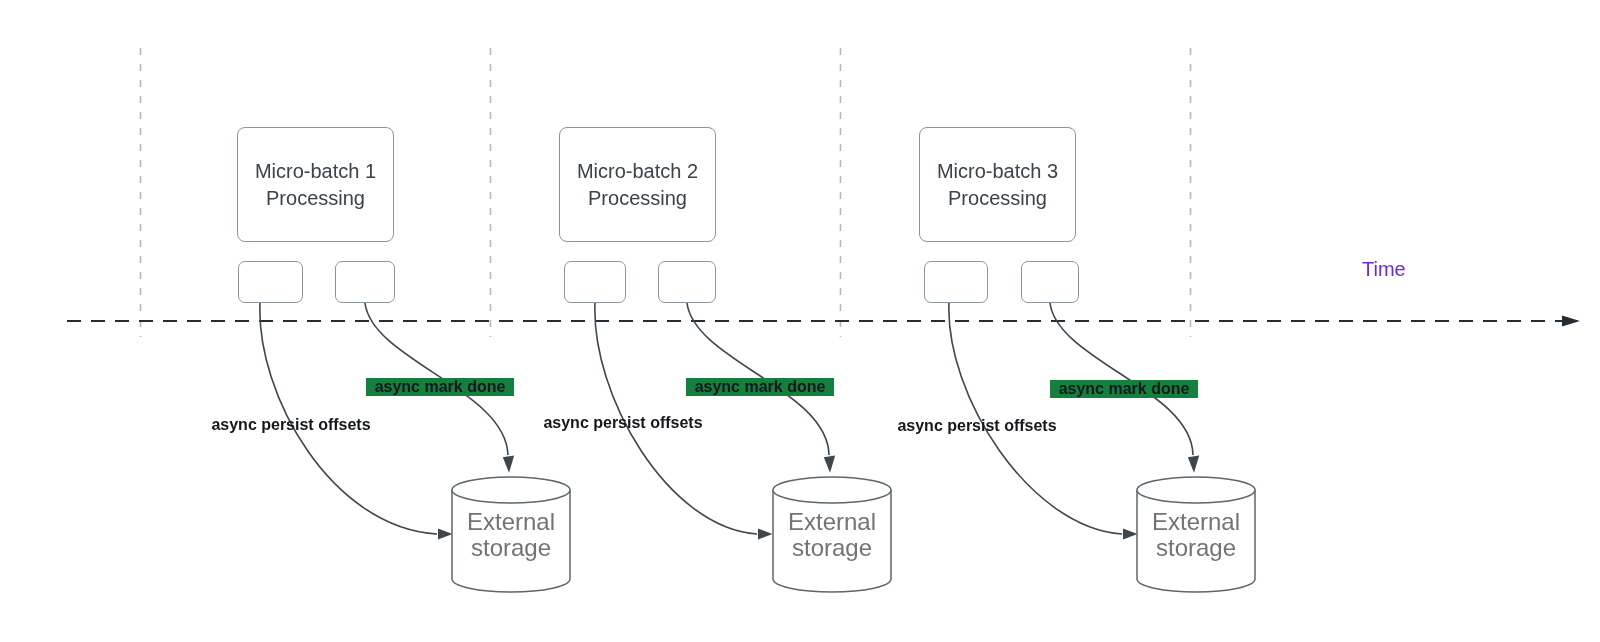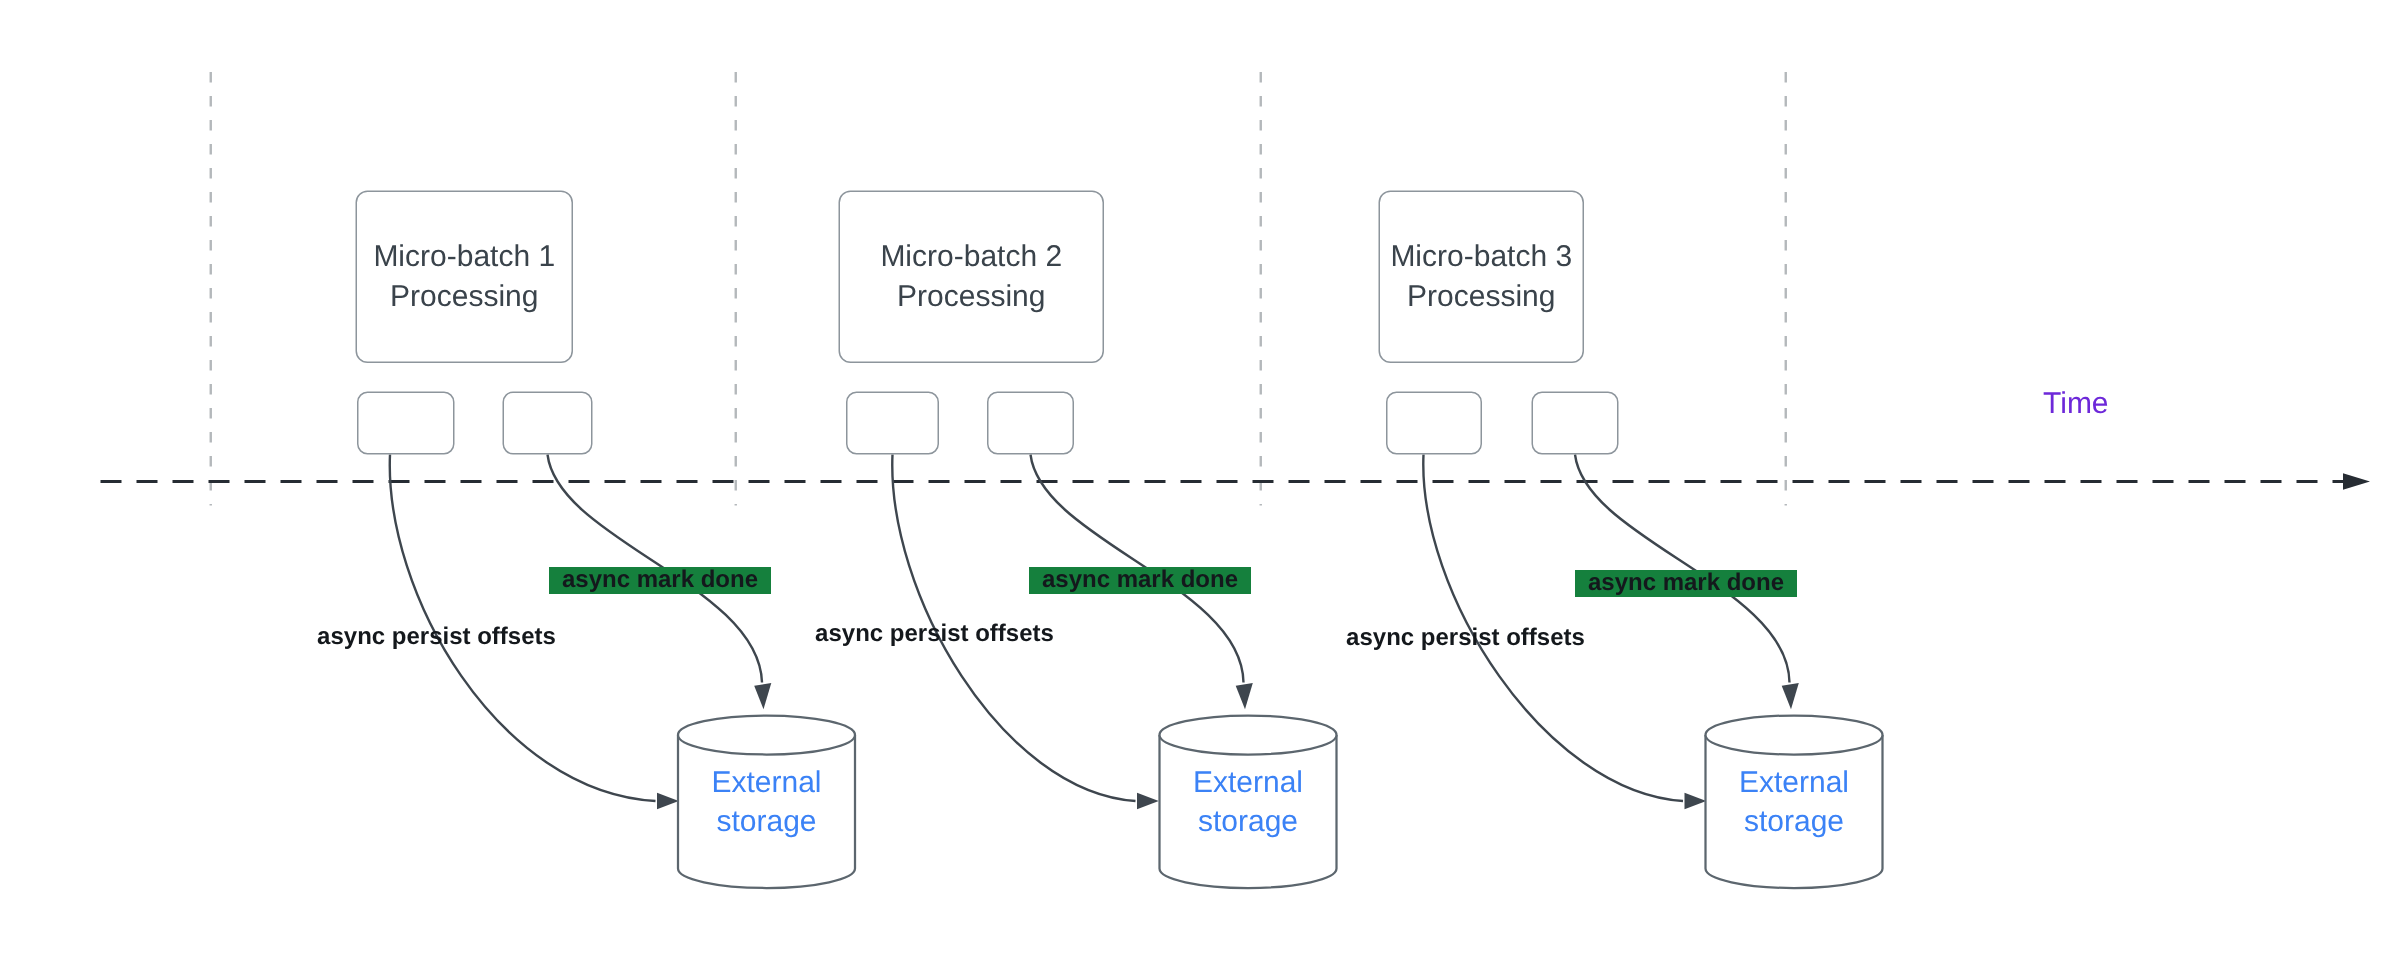--- a/index.html
+++ b/index.html
@@ -22,21 +22,21 @@
     font-size:20px;line-height:27px;color:#3a434b;
   }
   .mini-box{
     box-sizing:border-box;
     border:1.5px solid #8d959c;
     border-radius:7px;
     background:#ffffff;
   }
   .cyl-text{
     text-align:center;
-    font-size:20px;line-height:26px;color:#3b82f6;
+    font-size:24px;line-height:26px;color:#737373;
   }
   .flow-label{
     font-size:16px;font-weight:bold;color:#14181c;
     white-space:nowrap;text-align:center;
     background:#15803d;
     padding:0 2px;
   }
   .time-label{
     font-size:20px;color:#6d28d9;white-space:nowrap;
   }
@@ -80,51 +80,51 @@
       <path d="M 773 490 L 773 579 A 59 13 0 0 0 891 579 L 891 490" fill="#ffffff" stroke="#5c666e" stroke-width="1.5"></path>
       <ellipse cx="832" cy="490" rx="59" ry="13" fill="#ffffff" stroke="#5c666e" stroke-width="1.5"></ellipse>
     </g>
 
     <g>
       <path d="M 1137 490 L 1137 579 A 59 13 0 0 0 1255 579 L 1255 490" fill="#ffffff" stroke="#5c666e" stroke-width="1.5"></path>
       <ellipse cx="1196" cy="490" rx="59" ry="13" fill="#ffffff" stroke="#5c666e" stroke-width="1.5"></ellipse>
     </g>
   </svg>
 
-  <div class="abs proc-box" style="left:237px;top:127px;width:145px;height:115px;">
+  <div class="abs proc-box" style="left:237px;top:127px;width:157px;height:115px;">
     <div>
       <div>Micro-batch 1</div>
       <div>Processing</div>
     </div>
   </div>
   <div class="abs mini-box" style="left:238px;top:261px;width:65px;height:42px;"></div>
   <div class="abs mini-box" style="left:335px;top:261px;width:60px;height:42px;"></div>
   <div class="abs flow-label" style="left:201px;top:416px;width:176px;background:transparent;">async persist offsets</div>
   <div class="abs flow-label" style="left:366px;top:378px;width:144px;">async mark done</div>
   <div class="abs cyl-text" style="left:452px;top:509px;width:118px;">
     <div>External</div>
     <div>storage</div>
   </div>
 
-  <div class="abs proc-box" style="left:559px;top:127px;width:177px;height:115px;">
+  <div class="abs proc-box" style="left:559px;top:127px;width:157px;height:115px;">
     <div>
       <div>Micro-batch 2</div>
       <div>Processing</div>
     </div>
   </div>
   <div class="abs mini-box" style="left:564px;top:261px;width:62px;height:42px;"></div>
   <div class="abs mini-box" style="left:658px;top:261px;width:58px;height:42px;"></div>
   <div class="abs flow-label" style="left:533px;top:414px;width:176px;background:transparent;">async persist offsets</div>
   <div class="abs flow-label" style="left:686px;top:378px;width:144px;">async mark done</div>
   <div class="abs cyl-text" style="left:773px;top:509px;width:118px;">
     <div>External</div>
     <div>storage</div>
   </div>
 
-  <div class="abs proc-box" style="left:919px;top:127px;width:137px;height:115px;">
+  <div class="abs proc-box" style="left:919px;top:127px;width:157px;height:115px;">
     <div>
       <div>Micro-batch 3</div>
       <div>Processing</div>
     </div>
   </div>
   <div class="abs mini-box" style="left:924px;top:261px;width:64px;height:42px;"></div>
   <div class="abs mini-box" style="left:1021px;top:261px;width:58px;height:42px;"></div>
   <div class="abs flow-label" style="left:887px;top:417px;width:176px;background:transparent;">async persist offsets</div>
   <div class="abs flow-label" style="left:1050px;top:380px;width:144px;">async mark done</div>
   <div class="abs cyl-text" style="left:1137px;top:509px;width:118px;">

